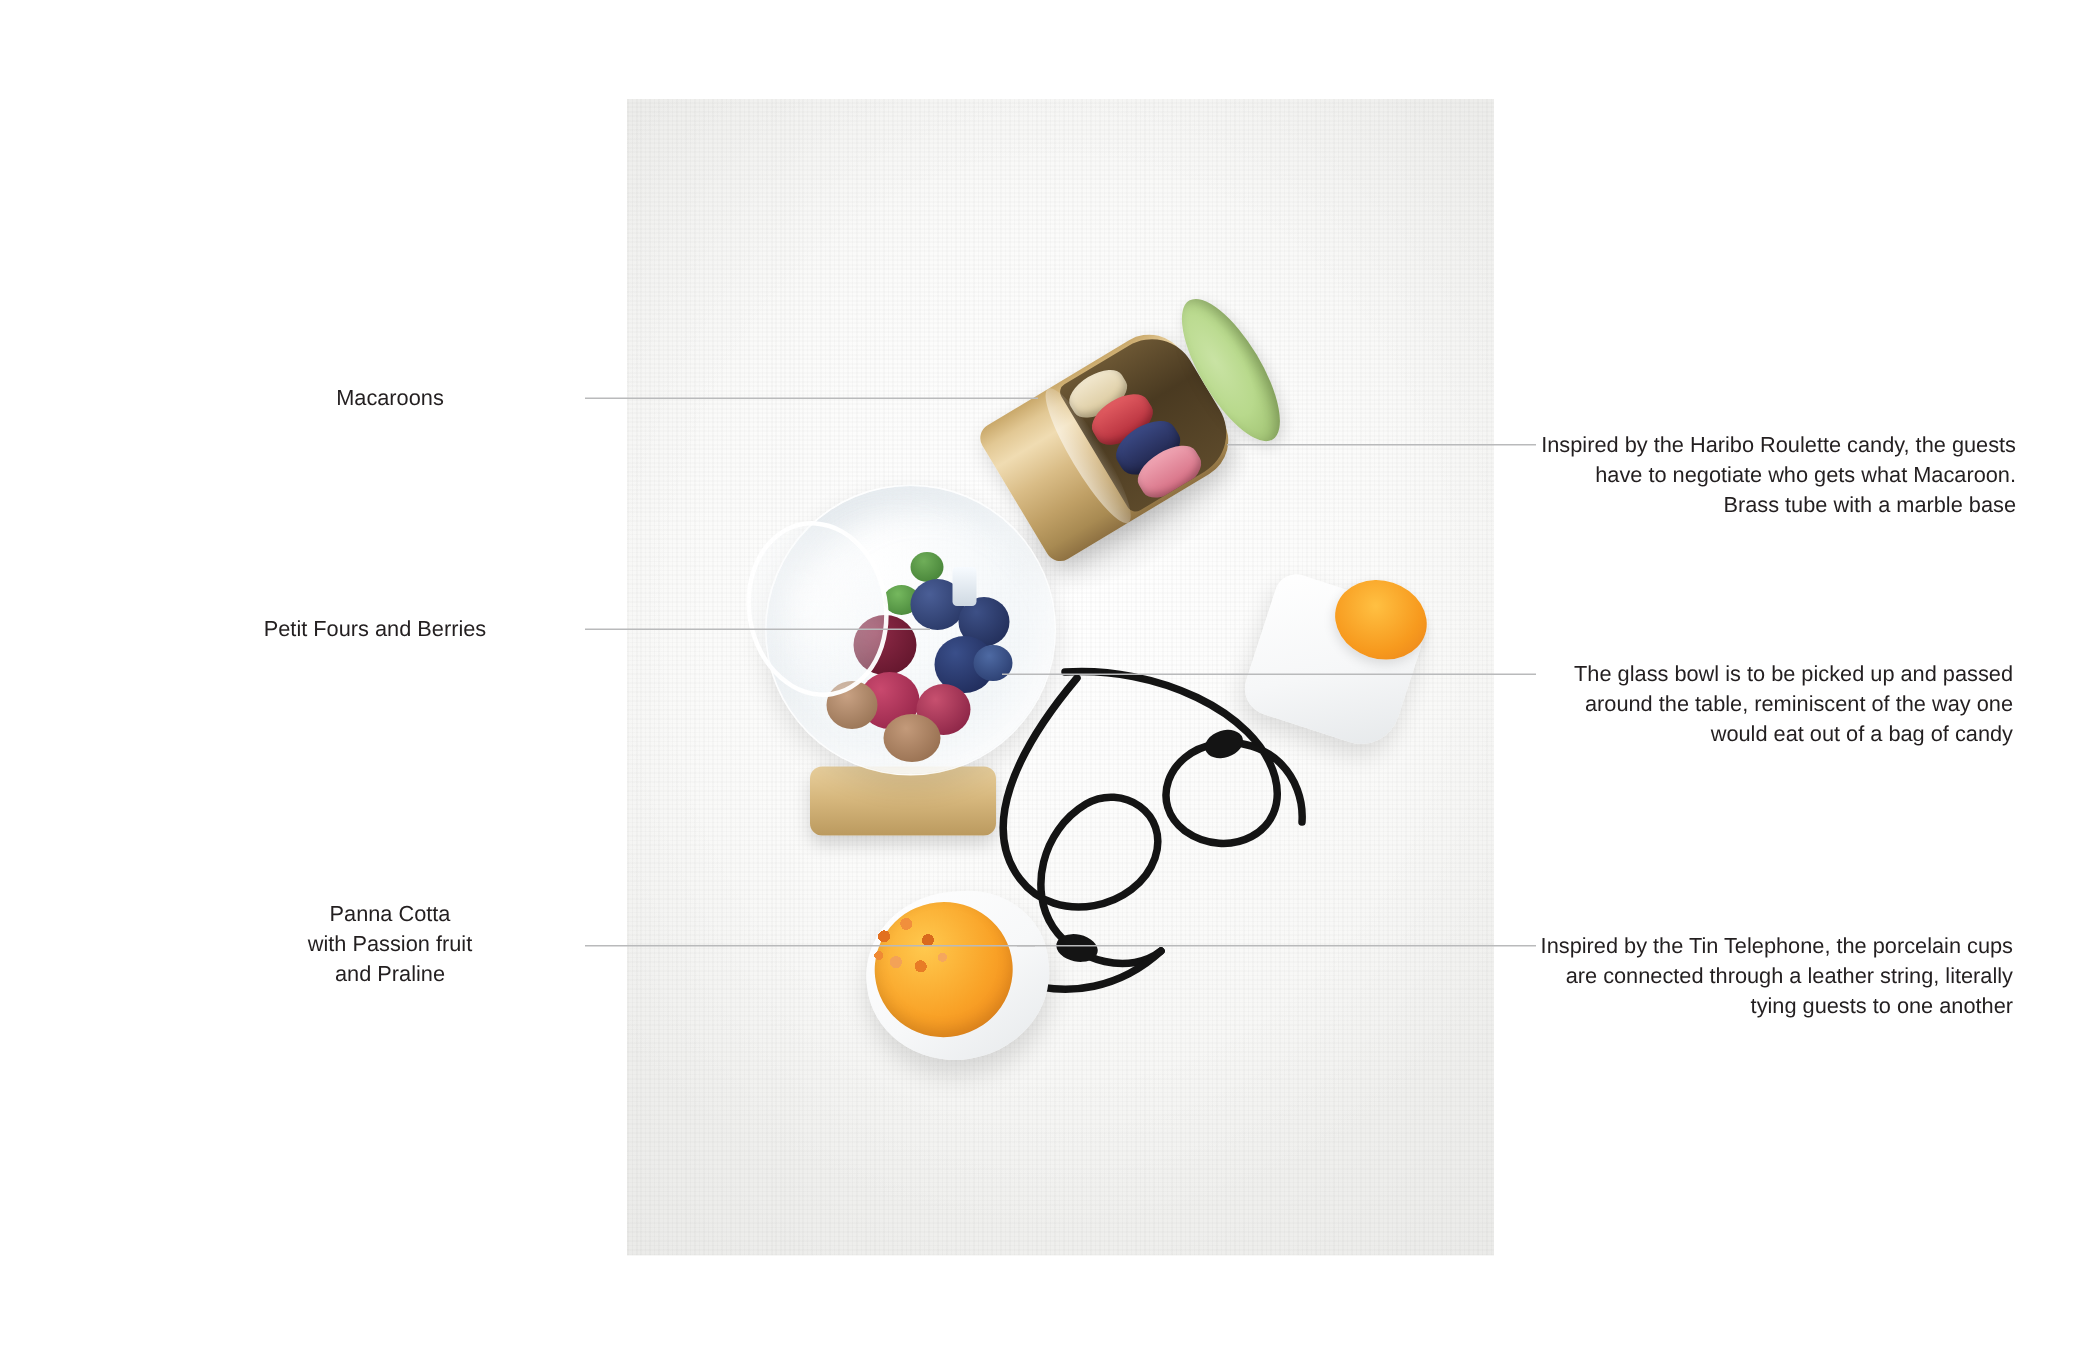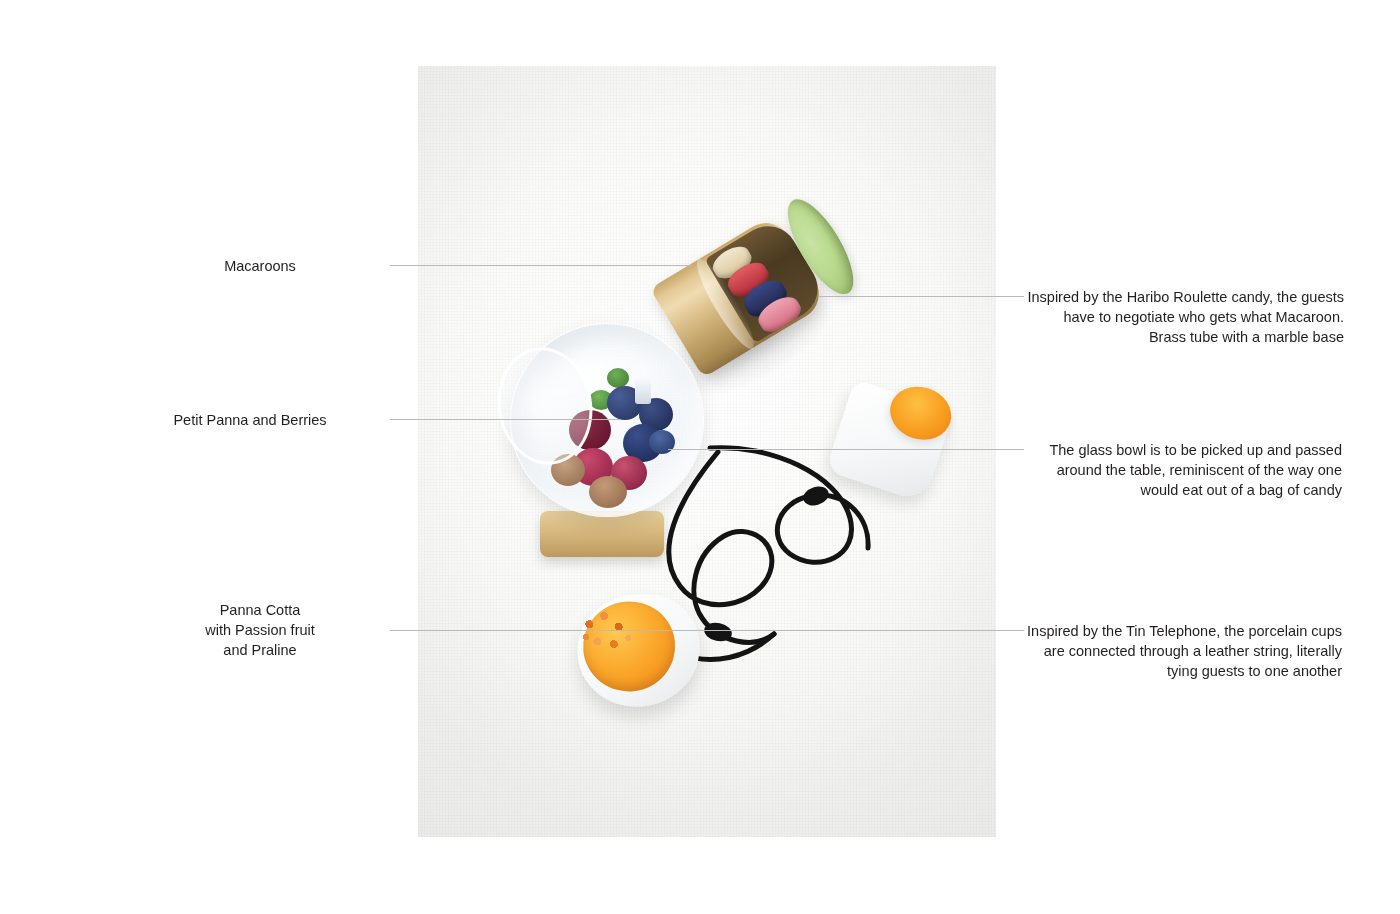--- a/index.html
+++ b/index.html
@@ -334,21 +334,21 @@
   <div class="leader" style="left:390px; top:265px; width:302px;"></div>
   <div class="leader" style="left:390px; top:419px; width:230px;"></div>
   <div class="leader" style="left:390px; top:630px; width:300px;"></div>
 
   <div class="leader" style="left:818px; top:296px; width:206px;"></div>
   <div class="leader" style="left:668px; top:449px; width:356px;"></div>
   <div class="leader" style="left:678px; top:630px; width:346px;"></div>
 
   <div class="label right-al" style="left:140px; top:256px; width:240px;">Macaroons</div>
 
-  <div class="label right-al" style="left:120px; top:410px; width:260px;">Petit Panna and Berries</div>
+  <div class="label right-al" style="left:120px; top:410px; width:260px;">Petit Fours and Berries</div>
 
   <div class="label right-al" style="left:140px; top:600px; width:240px;">Panna Cotta
 with Passion fruit
 and  Praline</div>
 
   <div class="label left-al" style="left:1024px; top:287px; width:320px;">Inspired by the Haribo Roulette candy, the guests have to negotiate who gets what Macaroon.
 Brass tube with a marble base</div>
 
   <div class="label left-al" style="left:1024px; top:621px; width:318px;">Inspired by the Tin Telephone, the porcelain cups are connected through a leather string, literally  tying guests to one another</div>
 

